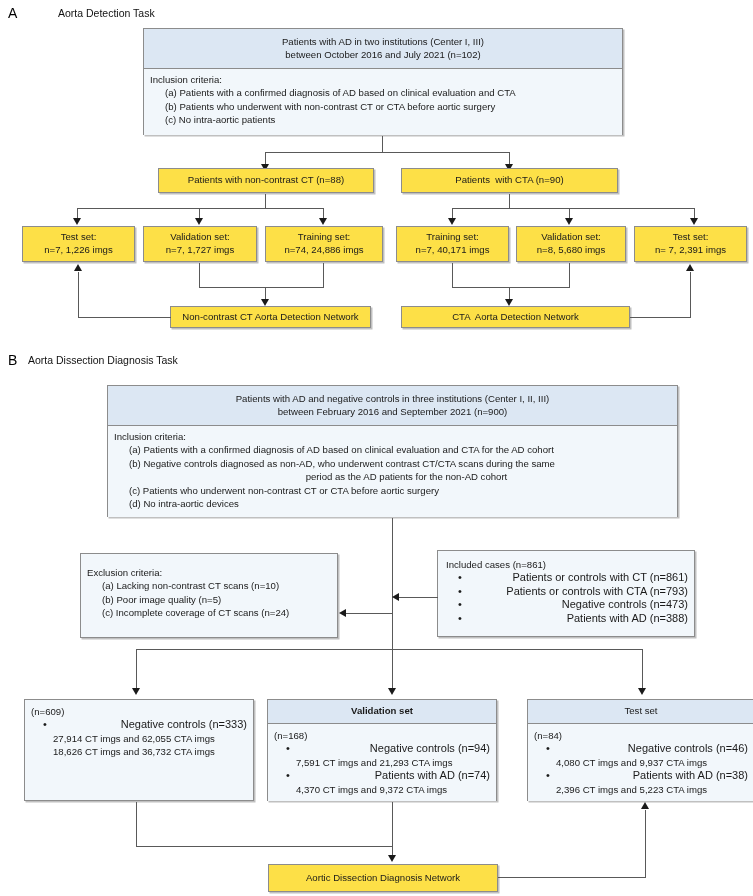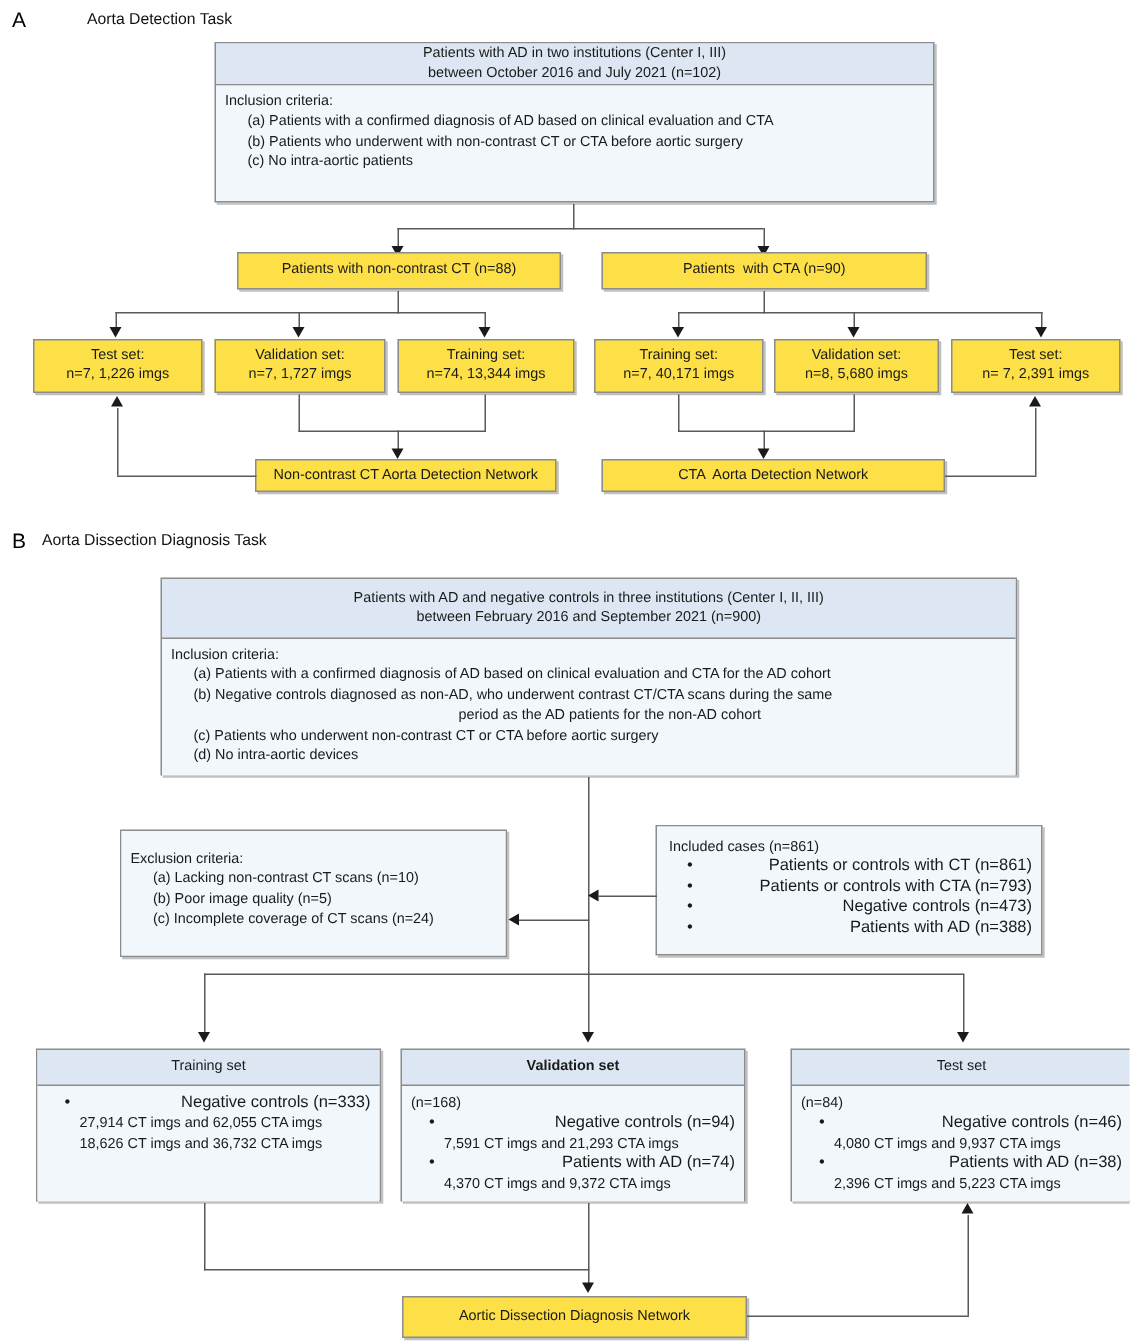--- a/index.html
+++ b/index.html
@@ -79,21 +79,21 @@
 </style>
 </head>
 <body>
 
 <div class="canvas">
 
   <div class="panel-letter" style="left:8px;top:5px;">A</div>
   <div class="panel-title" style="left:58px;top:7px;">Aorta Detection Task</div>
 
   <div class="box" style="left:143px;top:28px;width:480px;height:107px;padding:0;">
-    <div class="box-head" style="height:28px;width:100%;align-items:center;">
+    <div class="box-head" style="height:40px;width:100%;align-items:center;">
       <div>
         <div>Patients with AD in two institutions (Center I, III)</div>
         <div>between October 2016 and July 2021 (n=102)</div>
       </div>
     </div>
     <div class="box-body" style="height:66px;width:100%;">
       <div class="crit-title">Inclusion criteria:</div>
       <div class="crit-item">(a) Patients with a confirmed diagnosis of AD based on clinical evaluation and CTA</div>
       <div class="crit-item">(b) Patients who underwent with non-contrast CT or CTA before aortic surgery</div>
       <div class="crit-item">(c) No intra-aortic patients</div>
@@ -131,21 +131,21 @@
   </div>
   <div class="box blue" style="left:143px;top:226px;width:114px;height:36px;">
     <div class="ctr ctr2">
       <div>Validation set:</div>
       <div>n=7, 1,727 imgs</div>
     </div>
   </div>
   <div class="box blue" style="left:265px;top:226px;width:118px;height:36px;">
     <div class="ctr ctr2">
       <div>Training set:</div>
-      <div>n=74, 13,344 imgs</div>
+      <div>n=74, 24,886 imgs</div>
     </div>
   </div>
 
   <div class="ln lnv" style="left:199px;top:263px;height:25px;"></div>
   <div class="ln lnv" style="left:323px;top:263px;height:25px;"></div>
   <div class="ln lnh" style="left:199px;top:287px;width:125px;"></div>
   <div class="ln lnv" style="left:265px;top:287px;height:15px;"></div>
   <div class="arrow-d" style="left:261px;top:299px;"></div>
 
   <div class="box blue" style="left:170px;top:306px;width:201px;height:22px;">
@@ -249,24 +249,22 @@
 
   <div class="ln lnh" style="left:136px;top:649px;width:506px;"></div>
   <div class="ln lnv" style="left:136px;top:649px;height:40px;"></div>
   <div class="ln lnv" style="left:392px;top:649px;height:40px;"></div>
   <div class="ln lnv" style="left:642px;top:649px;height:40px;"></div>
   <div class="arrow-d" style="left:132px;top:688px;"></div>
   <div class="arrow-d" style="left:388px;top:688px;"></div>
   <div class="arrow-d" style="left:638px;top:688px;"></div>
 
   <div class="box" style="left:24px;top:699px;width:230px;height:102px;padding:0;">
-    <div class="box-head" style="height:24px;width:100%;">
-      <div>Training set</div>
-    </div>
     <div class="box-body" style="height:77px;width:100%;padding-top:5px;">
+      <div class="crit-title">(n=609)</div>
       <ul class="blist">
         <li>Negative controls (n=333)</li>
       </ul>
       <div class="bsub">27,914 CT imgs and 62,055 CTA imgs</div>
       <div class="bsub">18,626 CT imgs and 36,732 CTA imgs</div>
     </div>
   </div>
 
   <div class="box" style="left:267px;top:699px;width:230px;height:102px;padding:0;">
     <div class="box-head" style="height:24px;width:100%;font-weight:bold;">

